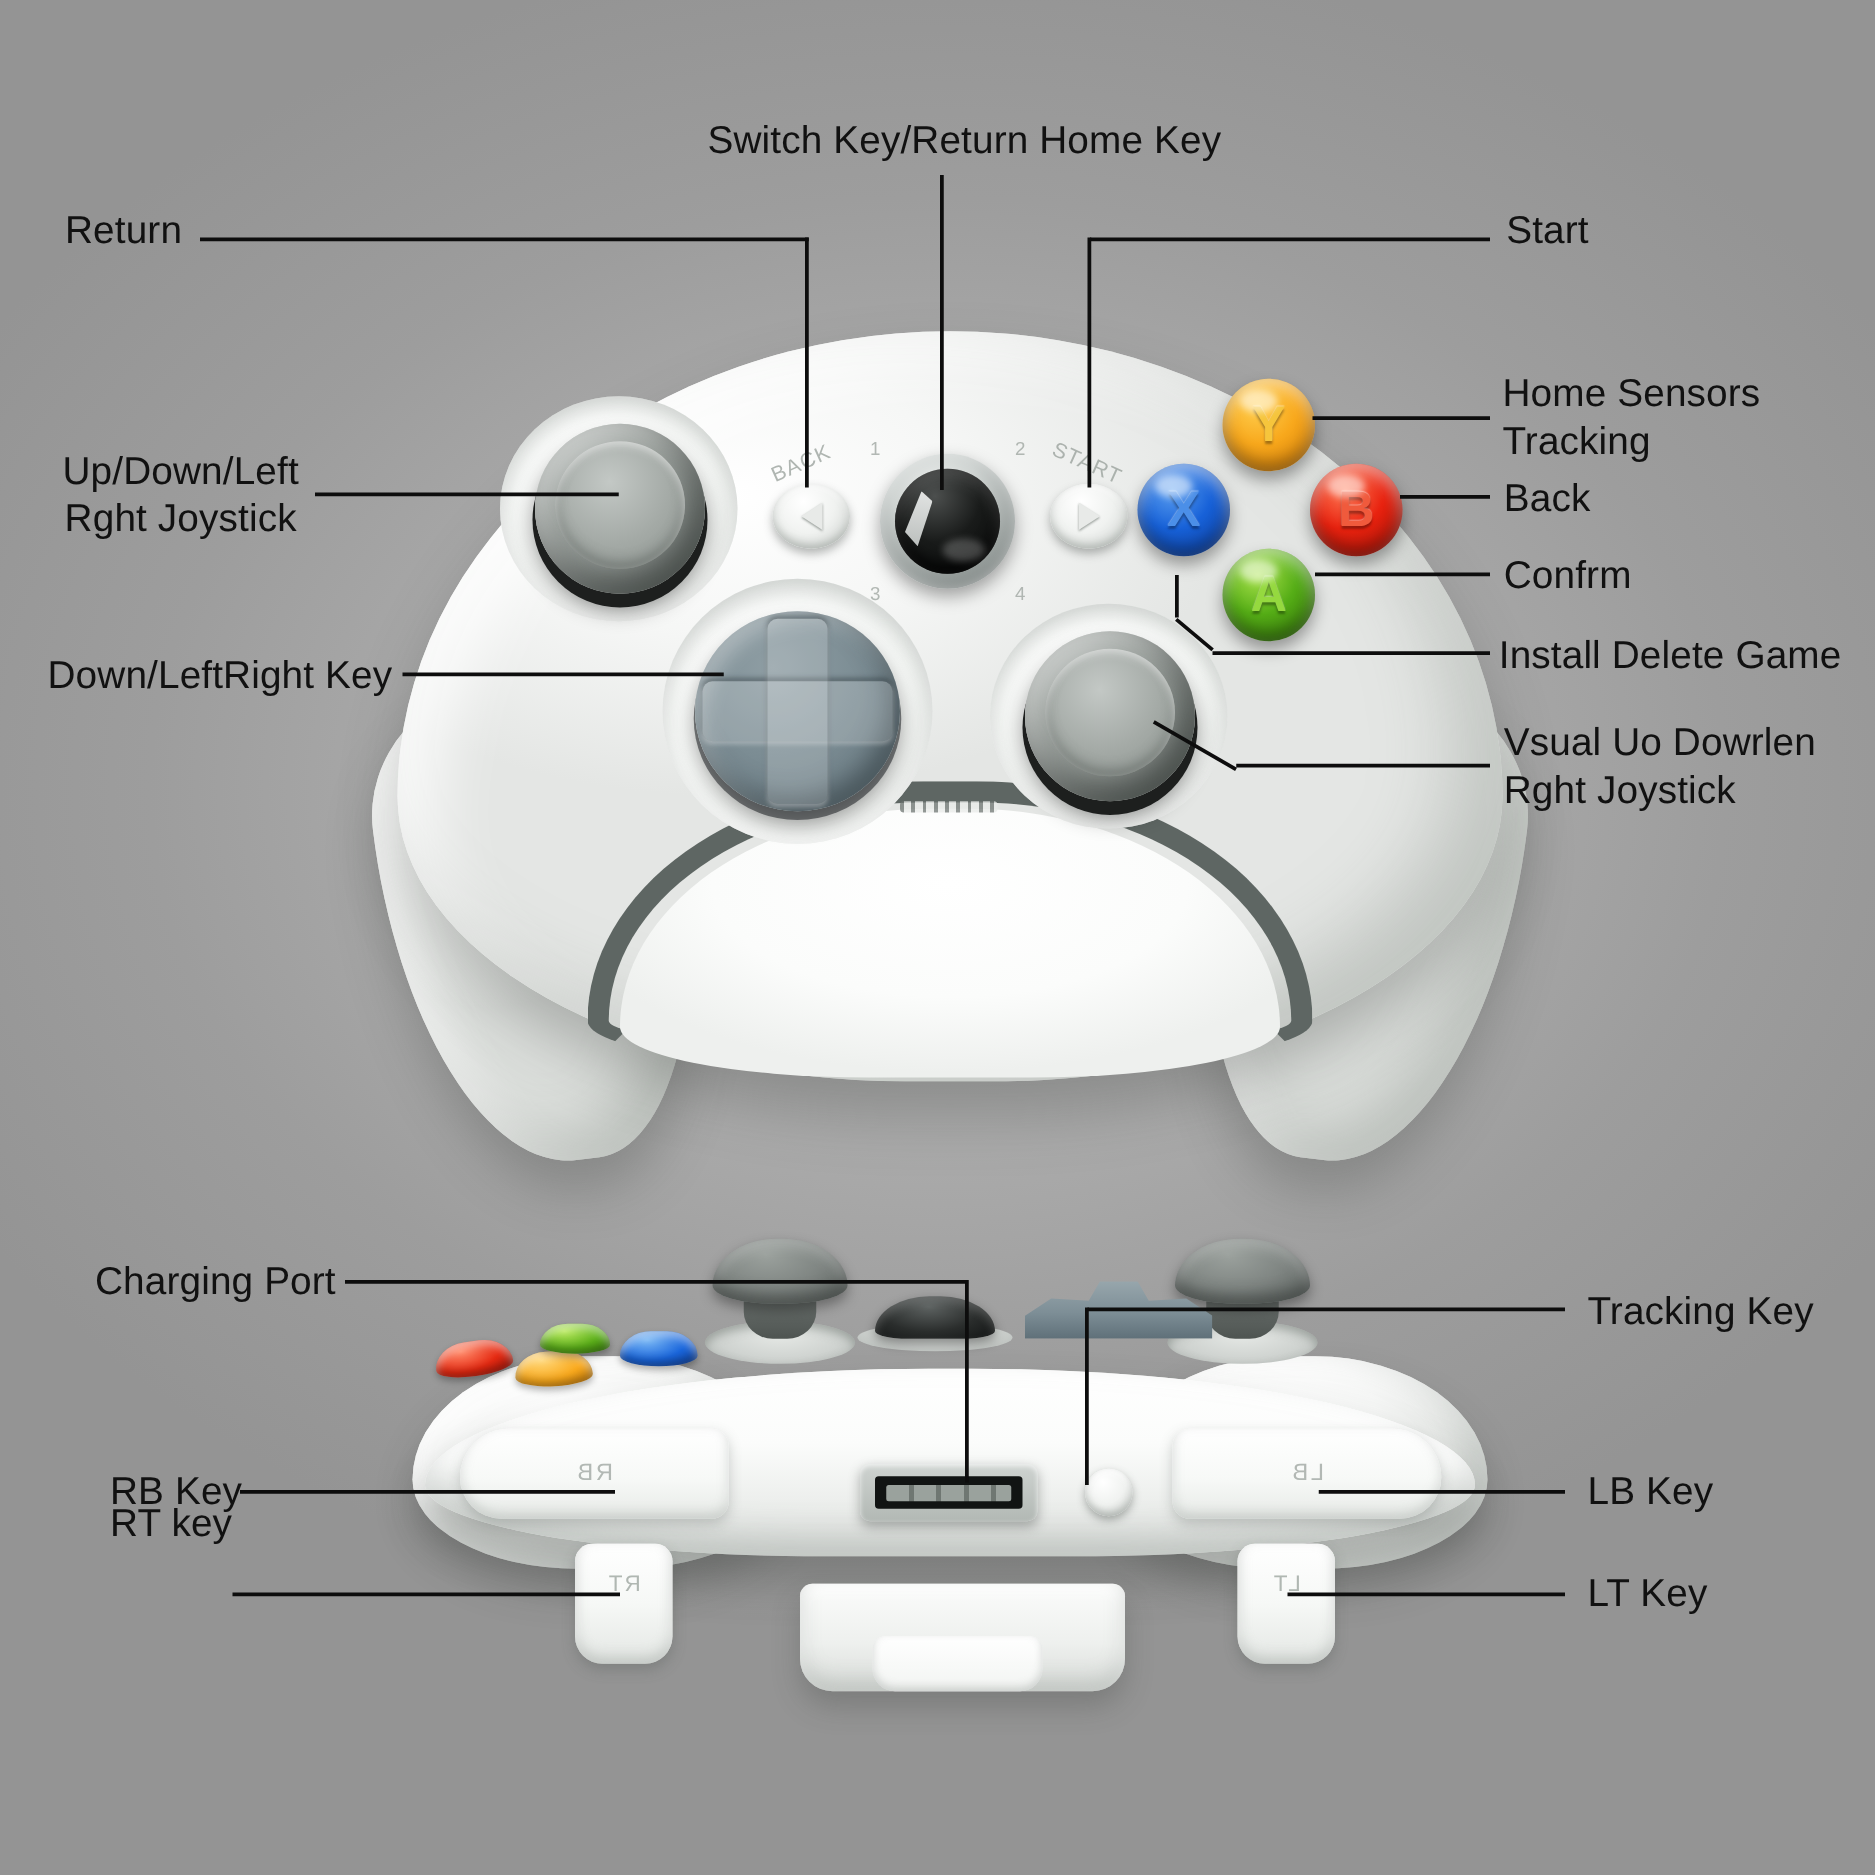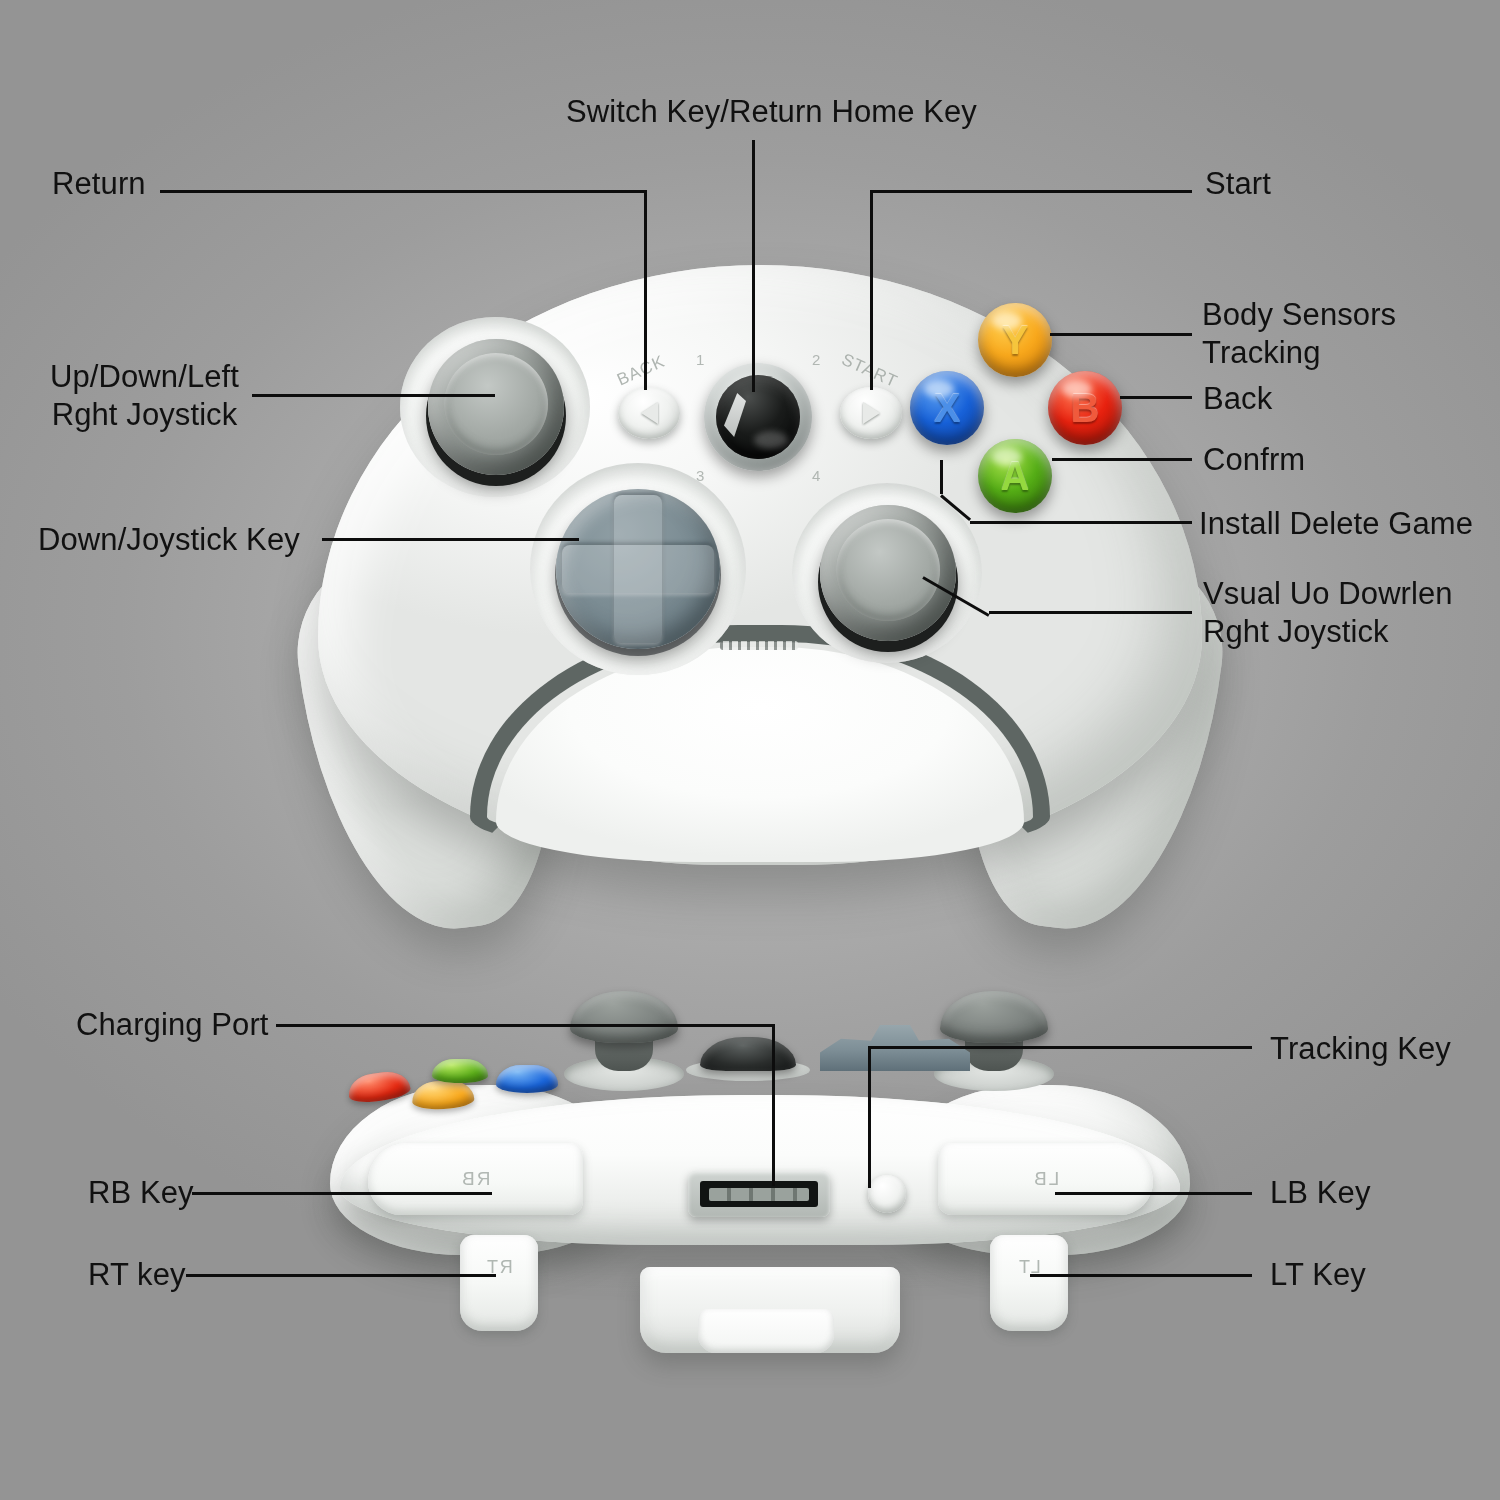--- a/index.html
+++ b/index.html
@@ -532,31 +532,31 @@
   <div class="lead v" style="left:644px; top:190px; height:200px;"></div>
 
   <div class="label" style="left:1205px; top:165px;">Start</div>
   <div class="lead h" style="left:872px; top:190px; width:320px;"></div>
   <div class="lead v" style="left:870px; top:190px; height:200px;"></div>
 
   <div class="label" style="left:50px; top:358px;text-align:center;">Up/Down/Left
 Rght Joystick</div>
   <div class="lead h" style="left:252px; top:394px; width:243px;"></div>
 
-  <div class="label" style="left:1202px; top:296px;">Body Sensors
+  <div class="label" style="left:1202px; top:296px;">Home Sensors
 Tracking</div>
   <div class="lead h" style="left:1050px; top:333px; width:142px;"></div>
 
   <div class="label" style="left:1203px; top:380px;">Back</div>
   <div class="lead h" style="left:1120px; top:396px; width:72px;"></div>
 
   <div class="label" style="left:1203px; top:441px;">Confrm</div>
   <div class="lead h" style="left:1052px; top:458px; width:140px;"></div>
 
-  <div class="label" style="left:38px; top:521px;">Down/Joystick Key</div>
+  <div class="label" style="left:38px; top:521px;">Down/LeftRight Key</div>
   <div class="lead h" style="left:322px; top:538px; width:257px;"></div>
 
   <div class="label" style="left:1199px; top:505px;">Install Delete Game</div>
   <div class="lead v" style="left:940px; top:460px; height:34px;"></div>
   <div class="diag" style="left:941px; top:494px; width:38px; transform: rotate(40deg);"></div>
   <div class="lead h" style="left:970px; top:521px; width:222px;"></div>
 
   <div class="label" style="left:1203px; top:575px;">Vsual Uo Dowrlen
 Rght Joystick</div>
   <div class="diag" style="left:923px; top:576px; width:76px; transform: rotate(30deg);"></div>
@@ -569,19 +569,19 @@
   <div class="label" style="left:1270px; top:1030px;">Tracking Key</div>
   <div class="lead h" style="left:870px; top:1046px; width:382px;"></div>
   <div class="lead v" style="left:868px; top:1046px; height:142px;"></div>
 
   <div class="label" style="left:88px; top:1174px;">RB Key</div>
   <div class="lead h" style="left:192px; top:1192px; width:300px;"></div>
 
   <div class="label" style="left:1270px; top:1174px;">LB Key</div>
   <div class="lead h" style="left:1055px; top:1192px; width:197px;"></div>
 
-  <div class="label" style="left:88px; top:1256px;">RT key</div>
+  <div class="label" style="left:88px; top:1200px;">RT key</div>
   <div class="lead h" style="left:186px; top:1274px; width:310px;"></div>
 
   <div class="label" style="left:1270px; top:1256px;">LT Key</div>
   <div class="lead h" style="left:1030px; top:1274px; width:222px;"></div>
 
 </div>
 
 </body></html>

